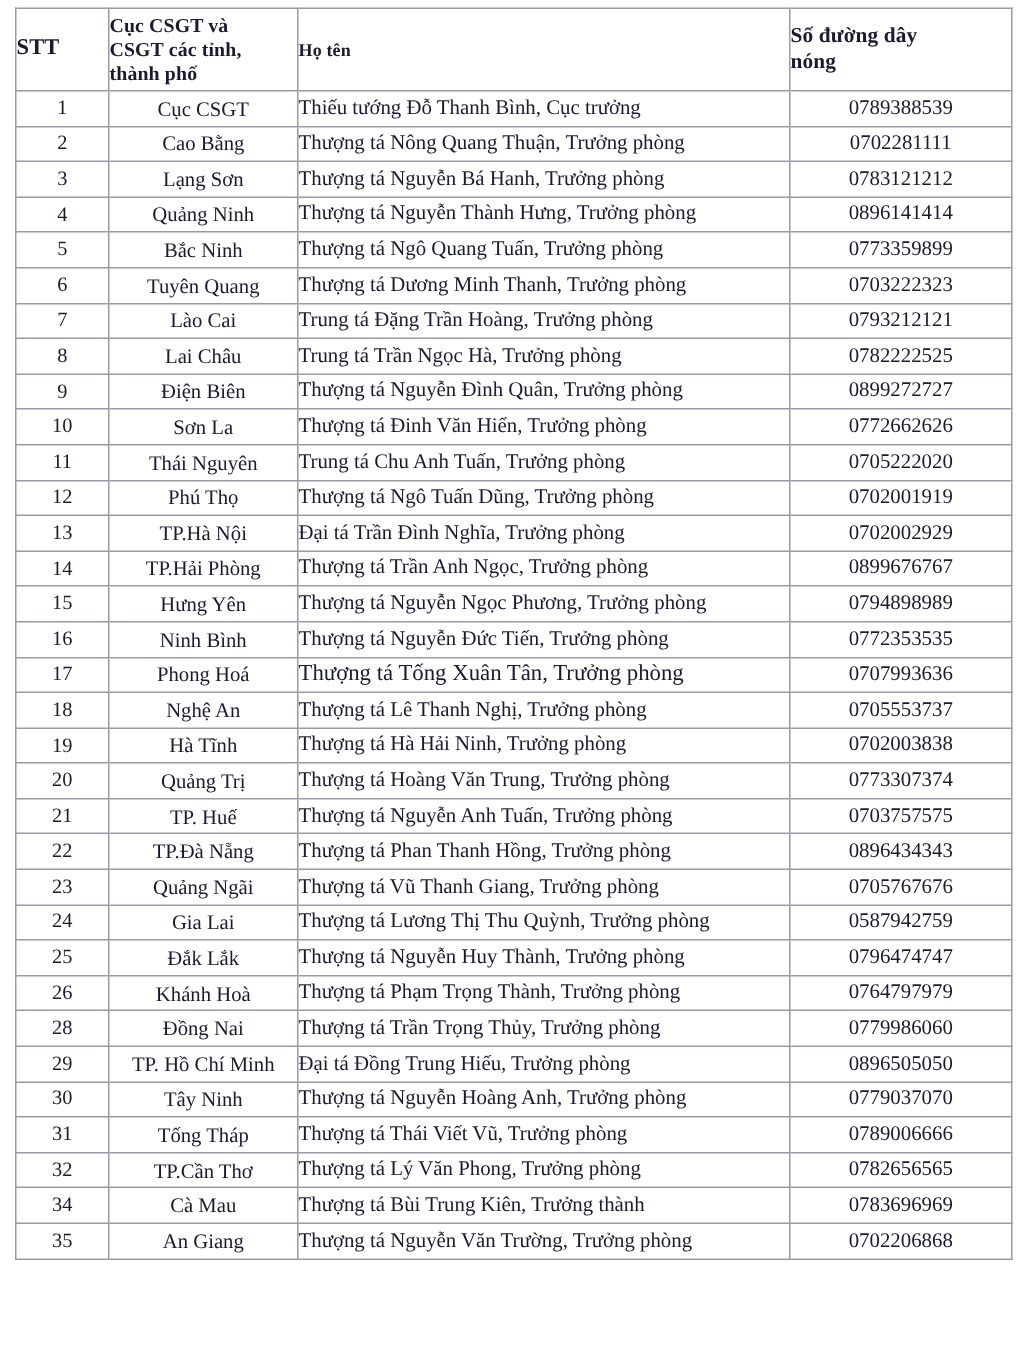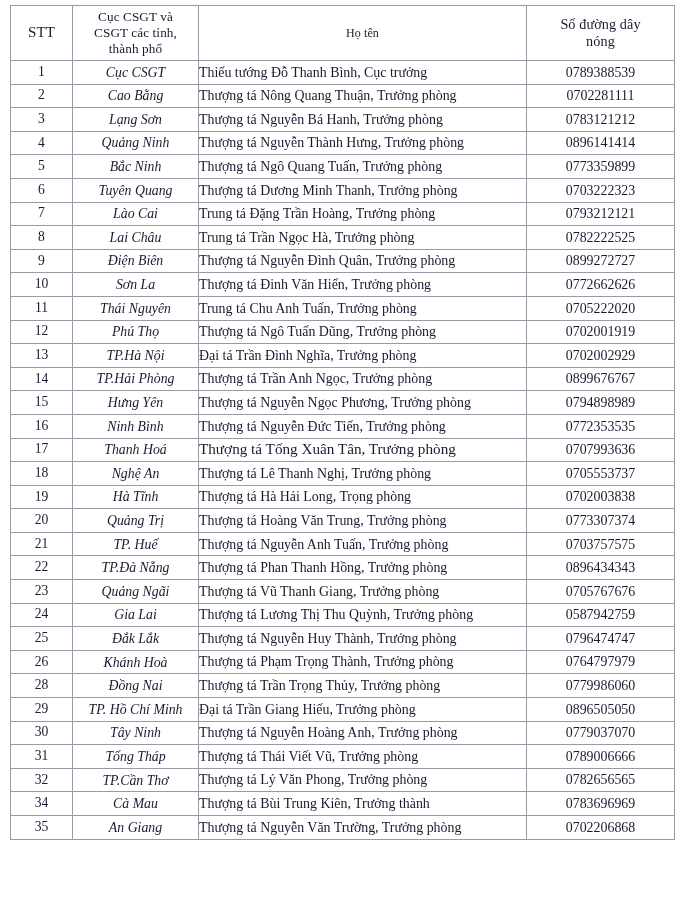--- a/index.html
+++ b/index.html
@@ -47,22 +47,22 @@
   table.hotline-table th,
   table.hotline-table td {
     border: 1px solid #9a9aa6;
     padding: 0;
     vertical-align: middle;
     color: #1a1a30;
   }
 
   
   thead th {
-    font-weight: normal;
-    text-align: center;
+    font-weight: bold;
+    text-align: left;
     font-size: 14.5px;
     line-height: 1.18;
     height: 54px;
     padding: 3px 4px;
     letter-spacing: 0.1px;
   }
   th.th-stt   { font-size: 15px; }
   th.th-unit  { font-size: 13.2px; line-height: 1.22; }
   th.th-name  { font-size: 12px; }
   th.th-phone { font-size: 14.2px; line-height: 1.2; }
@@ -70,21 +70,21 @@
   
   tbody tr { height: 23.6px; }
   tbody td {
     font-size: 14px;
     line-height: 1.1;
     padding: 1px 4px;
     white-space: nowrap;
     overflow: hidden;
   }
   td.cell-stt   { text-align: center; font-size: 13.6px; }
-  td.cell-unit  { text-align: center; font-size: 13.8px; font-style: italic; }
+  td.cell-unit  { text-align: center; font-size: 13.8px; }
   td.cell-name  { text-align: left; padding-left: 7px; font-size: 13.9px; margin-left: 12px; }
   td.cell-phone { text-align: center; font-size: 13.9px; }
 
   
   tr[data-bigname="true"] td.cell-name { font-size: 15.2px; }
 </style>
 </head>
 <body>
 
 <div class="page">
@@ -207,34 +207,34 @@
             <td class="cell-phone">0794898989</td>
           </tr>
           <tr>
             <td class="cell-stt">16</td>
             <td class="cell-unit">Ninh Bình</td>
             <td class="cell-name">Thượng tá Nguyễn Đức Tiến, Trưởng phòng</td>
             <td class="cell-phone">0772353535</td>
           </tr>
           <tr data-bigname="true">
             <td class="cell-stt">17</td>
-            <td class="cell-unit">Thanh Hoá</td>
+            <td class="cell-unit">Phong Hoá</td>
             <td class="cell-name">Thượng tá Tống Xuân Tân, Trưởng phòng</td>
             <td class="cell-phone">0707993636</td>
           </tr>
           <tr>
             <td class="cell-stt">18</td>
             <td class="cell-unit">Nghệ An</td>
             <td class="cell-name">Thượng tá Lê Thanh Nghị, Trưởng phòng</td>
             <td class="cell-phone">0705553737</td>
           </tr>
           <tr>
             <td class="cell-stt">19</td>
             <td class="cell-unit">Hà Tĩnh</td>
-            <td class="cell-name">Thượng tá Hà Hải Long, Trọng phòng</td>
+            <td class="cell-name">Thượng tá Hà Hải Ninh, Trưởng phòng</td>
             <td class="cell-phone">0702003838</td>
           </tr>
           <tr>
             <td class="cell-stt">20</td>
             <td class="cell-unit">Quảng Trị</td>
             <td class="cell-name">Thượng tá Hoàng Văn Trung, Trưởng phòng</td>
             <td class="cell-phone">0773307374</td>
           </tr>
           <tr>
             <td class="cell-stt">21</td>
@@ -274,21 +274,21 @@
           </tr>
           <tr>
             <td class="cell-stt">28</td>
             <td class="cell-unit">Đồng Nai</td>
             <td class="cell-name">Thượng tá Trần Trọng Thủy, Trưởng phòng</td>
             <td class="cell-phone">0779986060</td>
           </tr>
           <tr>
             <td class="cell-stt">29</td>
             <td class="cell-unit">TP. Hồ Chí Minh</td>
-            <td class="cell-name">Đại tá Trần Giang Hiếu, Trưởng phòng</td>
+            <td class="cell-name">Đại tá Đồng Trung Hiếu, Trưởng phòng</td>
             <td class="cell-phone">0896505050</td>
           </tr>
           <tr>
             <td class="cell-stt">30</td>
             <td class="cell-unit">Tây Ninh</td>
             <td class="cell-name">Thượng tá Nguyễn Hoàng Anh, Trưởng phòng</td>
             <td class="cell-phone">0779037070</td>
           </tr>
           <tr>
             <td class="cell-stt">31</td>

